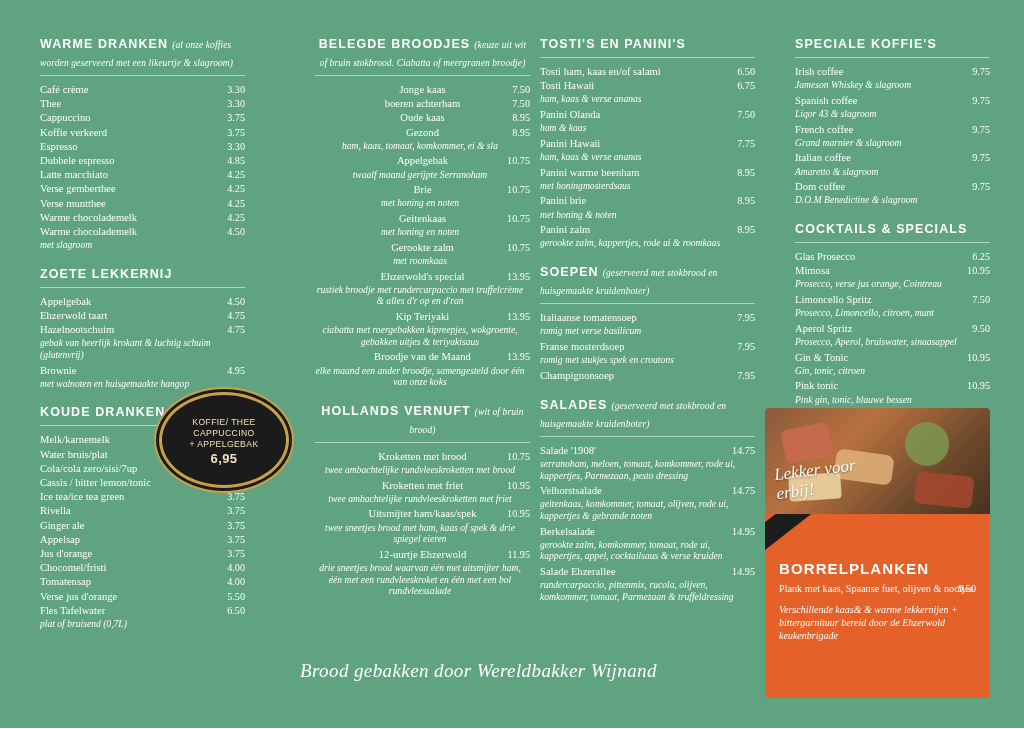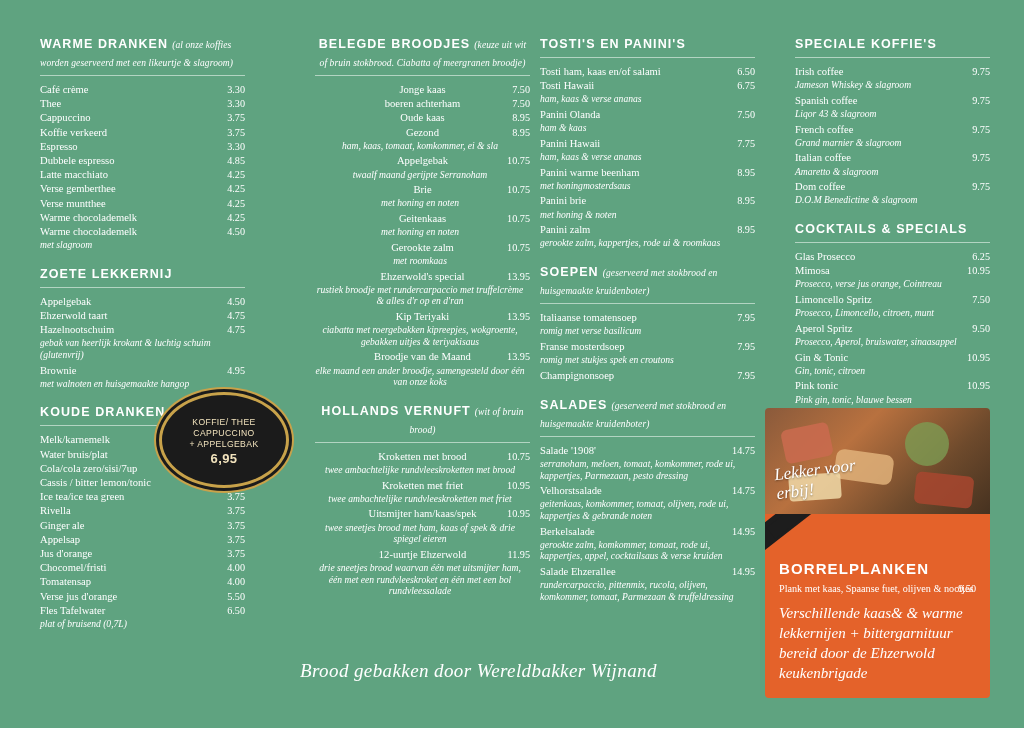--- a/index.html
+++ b/index.html
@@ -105,21 +105,21 @@
     overflow:hidden;
   }
   #promo-orange .stripe1{position:absolute;left:-30px;top:-24px;width:150px;height:22px;background:#1d1d1d;transform:rotate(-38deg);}
   #promo-orange .stripe2{position:absolute;left:-10px;top:-34px;width:150px;height:14px;background:#1d1d1d;transform:rotate(-38deg);}
   #promo-orange h3{
     font-family:"Liberation Sans", sans-serif;font-size:15px;letter-spacing:1.1px;
     color:#ffffff;margin:46px 0 6px 14px;font-weight:bold;
   }
   #promo-orange .pitem{color:#fff;font-size:10.2px;line-height:12.6px;margin:0 14px 7px 14px;position:relative;}
   #promo-orange .pitem .pr{position:absolute;right:0;bottom:0;}
-  #promo-orange .pdesc{font-style:italic;font-size:15px;line-height:20px;margin:0 14px 4px 14px;color:#fff;}
+  #promo-orange .pdesc{font-style:italic;font-size:10px;line-height:13px;margin:0 14px 4px 14px;color:#fff;}
 
   
   #bakker{
     position:absolute;left:300px;top:660px;width:420px;
     color:#ffffff;font-family:"Liberation Serif", serif;font-style:italic;
     font-size:19px;letter-spacing:.4px;
   }
   .price-sup{font-size:7px;vertical-align:super;}
 </style>
 </head>

